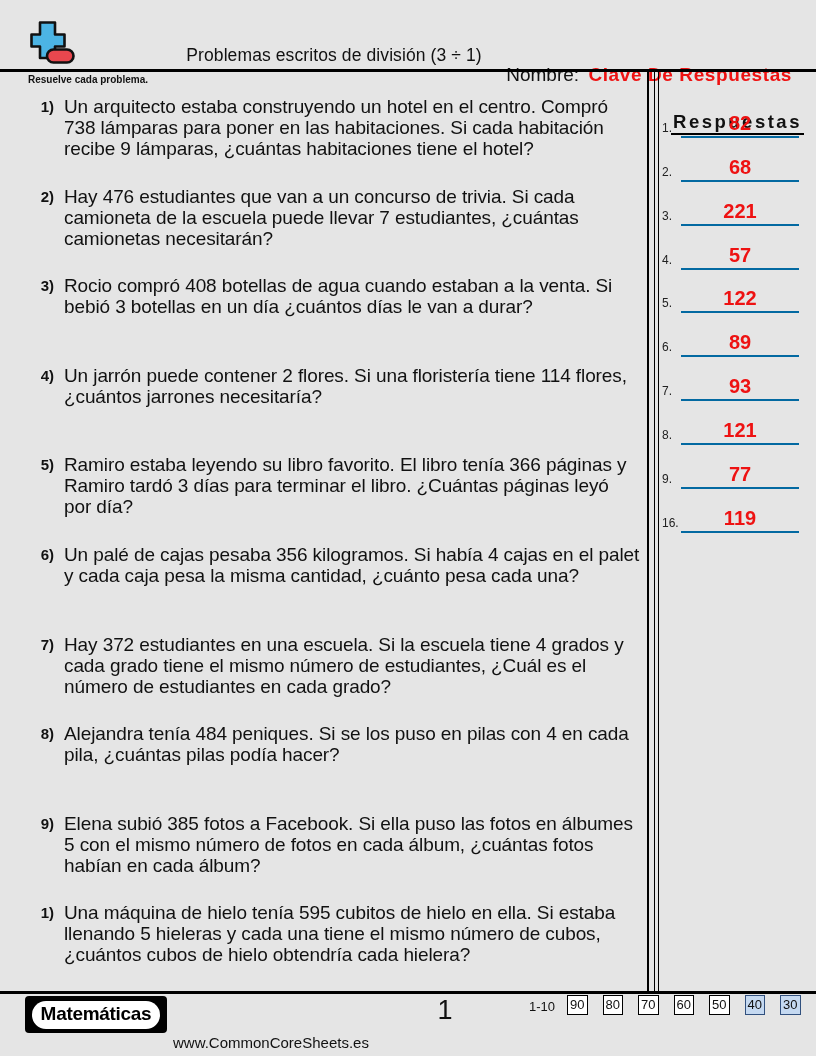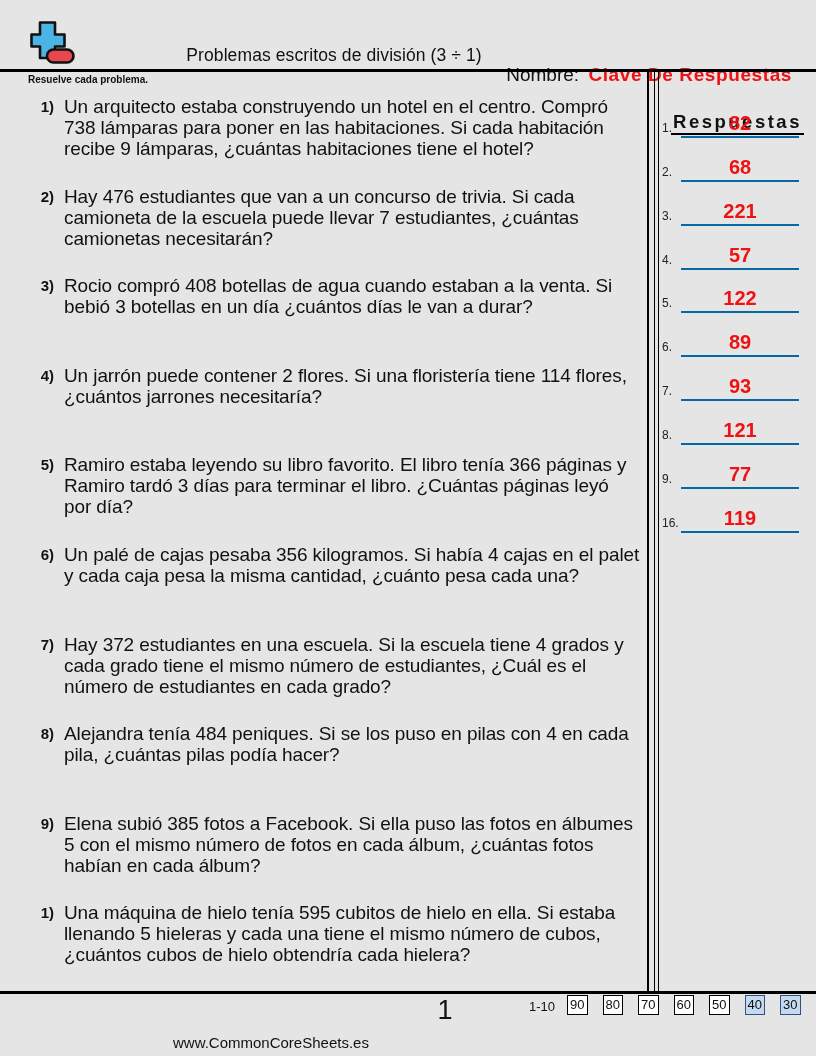--- a/index.html
+++ b/index.html
@@ -182,20 +182,23 @@
 
         <div class="answer-row">
           <span class="answer-label">16.</span>
           <div class="answer-value">119</div>
         </div>
       </div>
   </div>
 
   <div class="bottom-rule"></div>
 
+  <div class="brand-box">
+    <span class="brand-pill">Matemáticas</span>
+  </div>
 
   <div class="site">www.CommonCoreSheets.es</div>
 
   <div class="page-num">1</div>
 
   <div class="score-label">1-10</div>
 
   <div class="score-table">
 
       <div class="score-cell">90</div>

